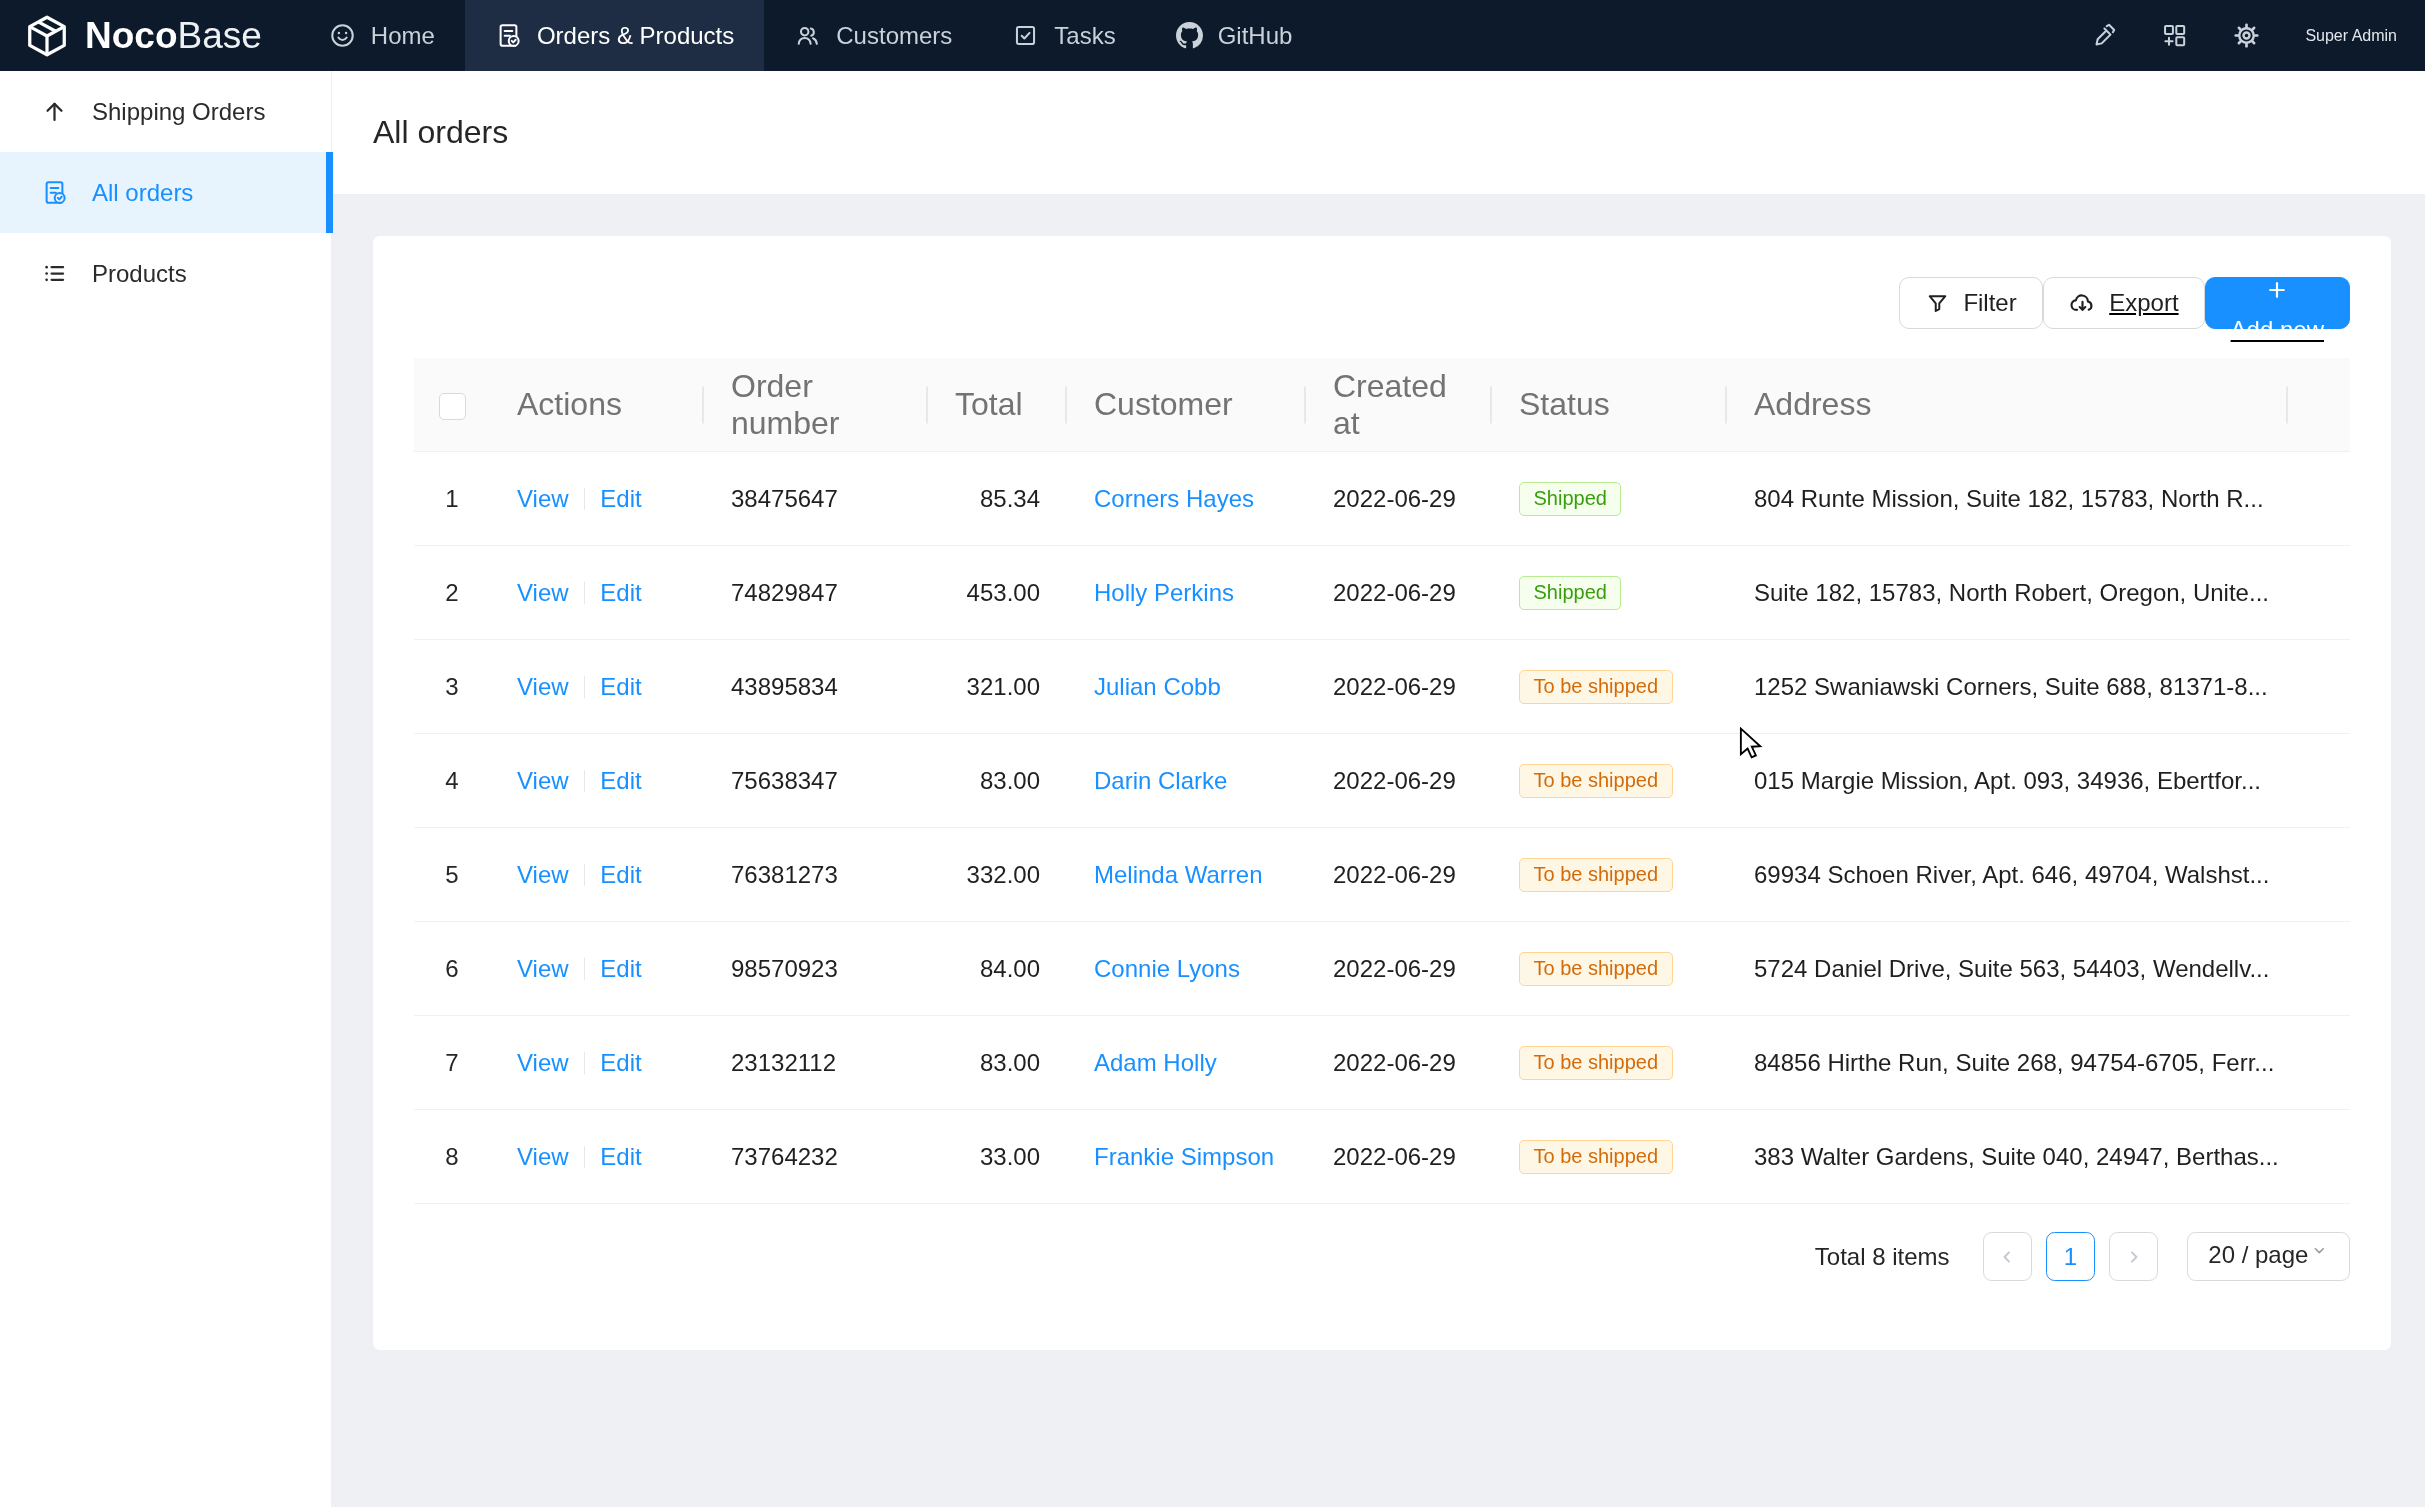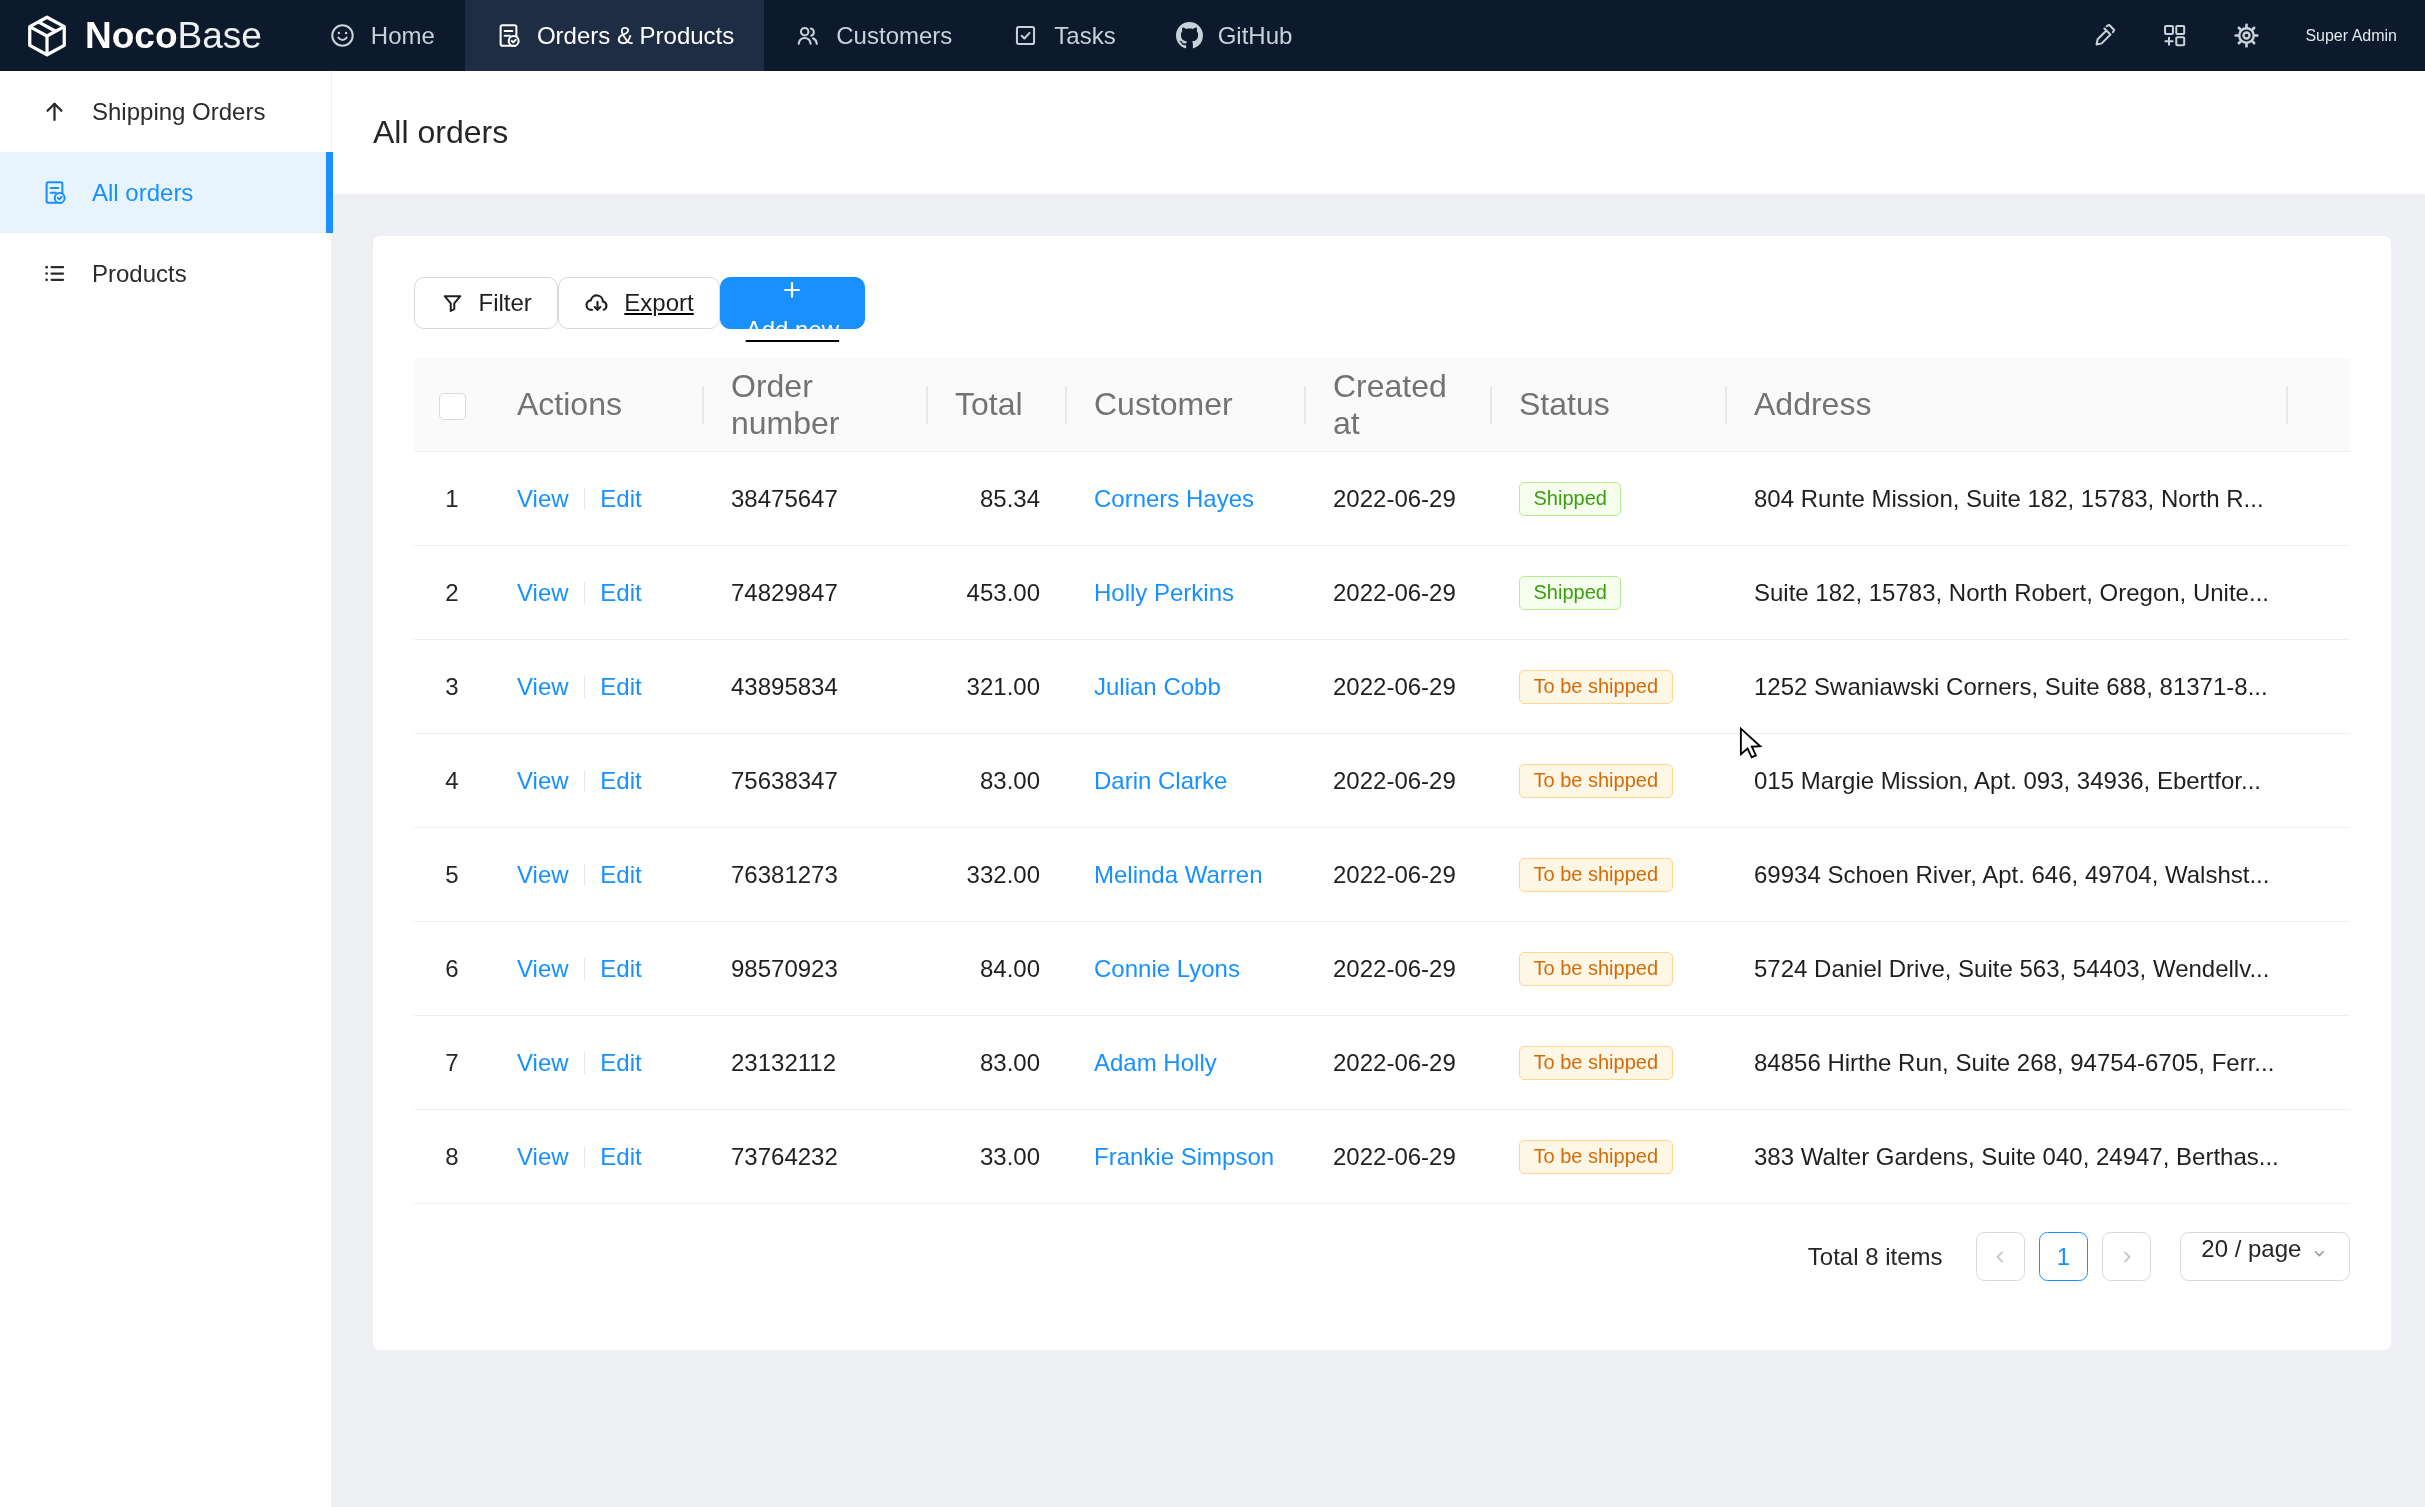--- a/index.html
+++ b/index.html
@@ -35,21 +35,21 @@
     font-size:24px;color:#2b2b2b;position:relative;}
   .side-item.active{background:#e7f4fe;color:var(--primary);}
   .side-item.active::after{content:"";position:absolute;right:-1.7px;top:0;width:6.8px;height:100%;background:var(--primary);}
   .content{flex:1;display:flex;flex-direction:column;min-width:0;}
   .content-header{height:123px;background:#ffffff;padding-left:41px;display:flex;align-items:center;}
   .page-title{font-size:32px;font-weight:500;color:#262626;margin:0;}
   .content-bg{flex:1;background:var(--page-bg);}
 
   
   .card{margin:42px 35px 0 41px;height:1114px;background:#ffffff;border-radius:6.8px;padding:41px;}
-  .toolbar{display:flex;justify-content:flex-start;align-items:flex-start;height:52px;}
+  .toolbar{display:flex;justify-content:flex-end;align-items:flex-start;height:52px;}
   .btn{height:52px;display:inline-flex;align-items:center;gap:13.5px;padding:0 25px;
     border:1.7px solid #d9d9d9;border-radius:10px;background:#ffffff;font-size:24px;color:#1f1f1f;
     font-family:inherit;cursor:pointer;}
   .btn-primary{background:var(--primary);border-color:var(--primary);color:#ffffff;flex-direction:column;}
   .toolbar-right{display:flex;gap:0;text-decoration:underline;}
 
   
   table.orders{margin-top:29px;width:100%;border-collapse:separate;border-spacing:0;table-layout:fixed;}
   thead th{height:94px;background:#fafafa;font-weight:500;font-size:32px;color:#737373;
     text-align:left;padding:0 27px;position:relative;border-bottom:1.7px solid #f0f0f0;}
@@ -69,21 +69,21 @@
   .tag-green{background:var(--tag-green-bg);border-color:var(--tag-green-border);color:var(--tag-green-text);}
   .tag-orange{background:var(--tag-orange-bg);border-color:var(--tag-orange-border);color:var(--tag-orange-text);}
 
   
   .pagination{margin-top:28px;display:flex;justify-content:flex-end;align-items:center;font-size:24px;color:#262626;}
   .pg-total{margin-right:18.6px;}
   .pg-btn{width:49px;height:49px;border:1.7px solid #d9d9d9;border-radius:8.5px;background:#ffffff;
     display:flex;align-items:center;justify-content:center;margin-left:14.4px;cursor:pointer;}
   .pg-btn.current{border-color:var(--primary);color:var(--primary);font-weight:500;}
   .pg-size{height:49px;border:1.7px solid #d9d9d9;border-radius:8.5px;background:#ffffff;
-    display:flex;align-items:flex-end;gap:9px;padding:17px 20px;margin-left:29px;cursor:pointer;}
+    display:flex;align-items:flex-start;gap:2px;padding:8px 20px;margin-left:29px;cursor:pointer;}
 
   .site-footer{margin-top:120px;text-align:center;font-size:24px;color:#99a1ab;}
 
   .cursor{position:absolute;left:1739px;top:727px;z-index:50;pointer-events:none;}
 </style>
 </head>
 <body>
 
 <div class="page">
 

